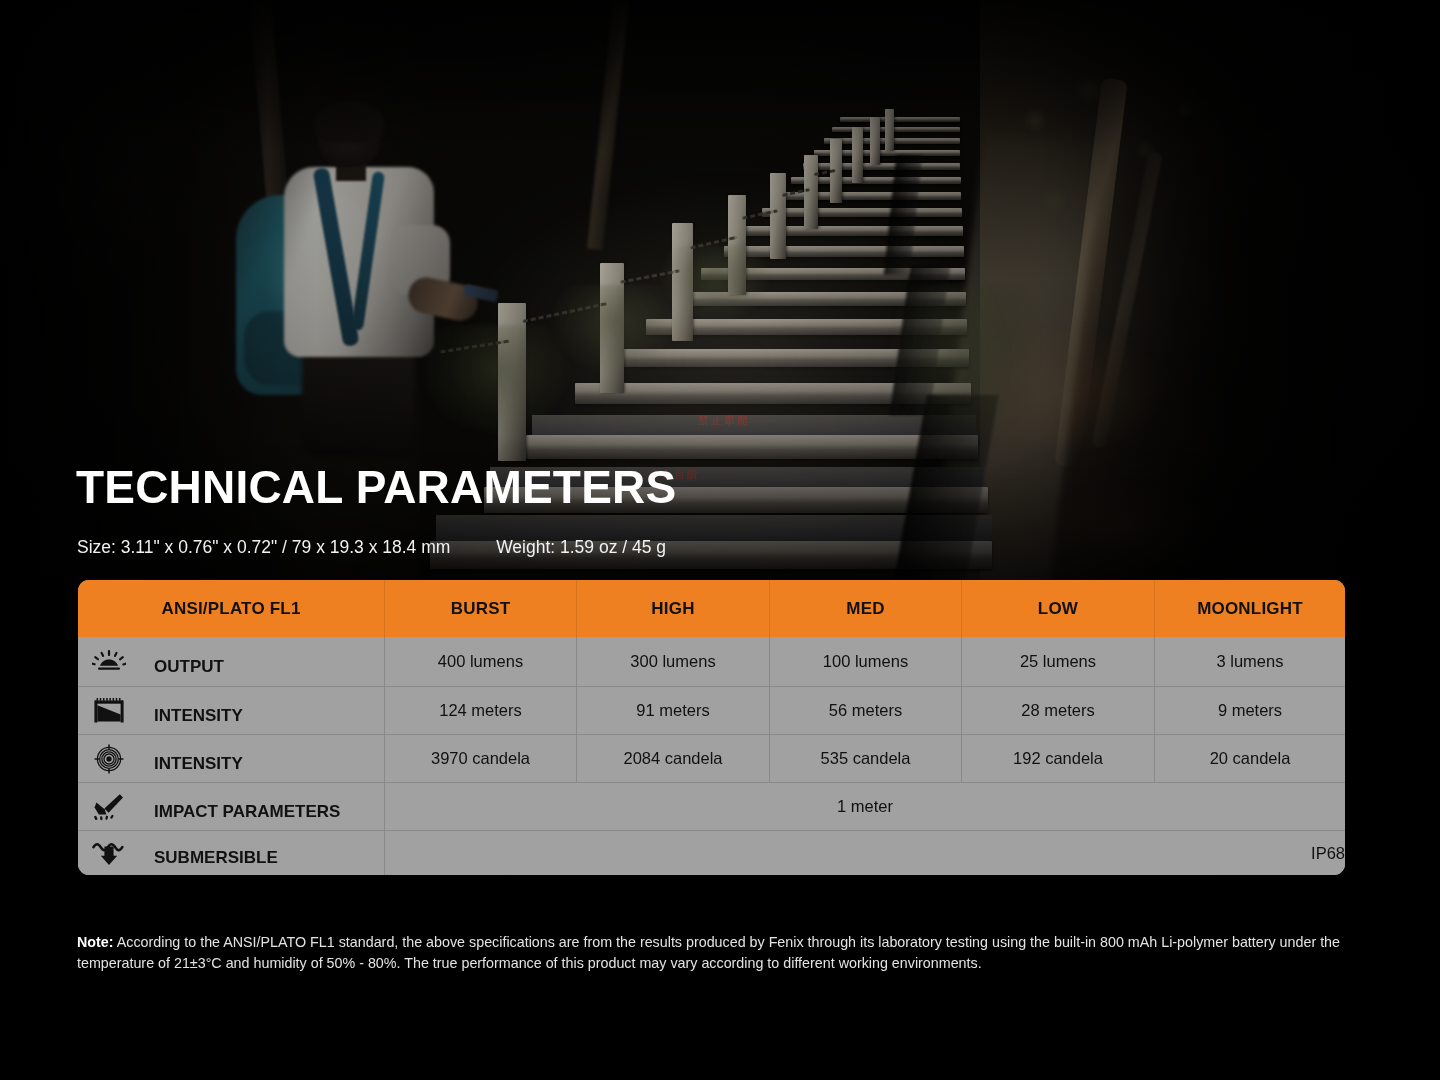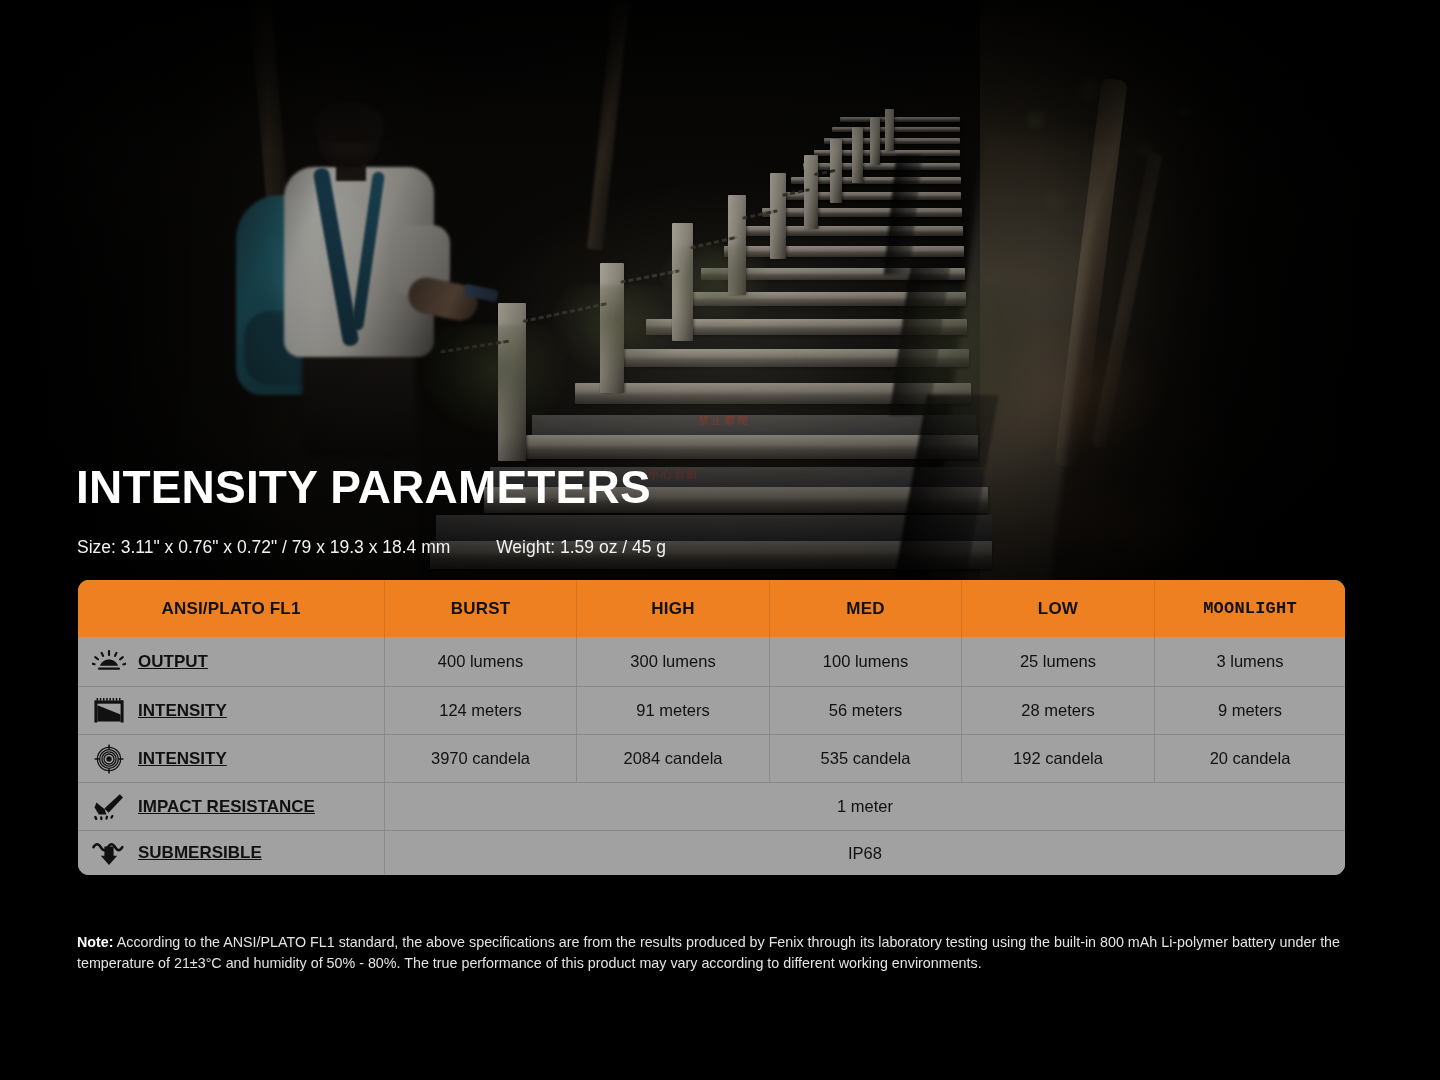--- a/index.html
+++ b/index.html
@@ -297,34 +297,34 @@
 
   .spec-table thead th {
     background: #ef8022;
     height: 57px;
     font-weight: bold;
     font-size: 17px;
     border-right: 1px solid #d9721c;
     border-bottom: none;
     letter-spacing: .2px;
   }
-  .spec-table thead th:last-child { border-right: none; font-family: Liberation Mono, monospace; }
+  .spec-table thead th:last-child { border-right: none; }
 
   .spec-table tbody td { height: 47px; background: #a1a1a1; }
   .spec-table tbody tr:first-child td { height: 49px; }
-  .spec-table tbody tr:last-child td { height: 44px; }
+  .spec-table tbody tr:last-child td { height: 44px; text-align: right; }
 
   .label-cell {
     text-align: left !important;
     padding-left: 12px !important;
     font-weight: bold;
     font-size: 17px;
     white-space: nowrap;
   }
-  .label-inner { display: flex; align-items: center; gap: 10px; text-decoration: underline; }
+  .label-inner { display: flex; align-items: flex-end; gap: 26px; }
   .ico { width: 38px; height: 30px; flex: 0 0 38px; display: flex; align-items: center; justify-content: center; }
   .ico svg { display: block; }
 
   
   .notes {
     position: absolute;
     left: 77px; top: 932px;
     width: 1272px;
     color: #e3e3e3;
     font-size: 14.3px;
@@ -428,21 +428,21 @@
       <div class="hiker-arm"></div>
       <div class="hiker-light"></div>
     </div>
 
     <div class="beam"></div>
     <div class="vignette"></div>
   </div>
 
   <div class="content">
 
-    <div class="title">INTENSITY PARAMETERS</div>
+    <div class="title">TECHNICAL PARAMETERS</div>
 
     <div class="subline">
       <span>Size: 3.11" x 0.76" x 0.72" / 79 x 19.3 x 18.4 mm</span>
       <span class="gap"></span>
       <span>Weight: 1.59 oz / 45 g</span>
     </div>
 
     <table class="spec-table">
       <colgroup>
         <col style="width:307px">
@@ -557,21 +557,21 @@
                   <g fill="#111">
                     <path d="M26.8 1.2 L30 4.6 L15.6 19.8 L11.4 15.6 Z"></path>
                     <path d="M3.4 9.6 L11.6 16.2 L13.4 21.4 L5.8 21.4 L1.6 14.4 Z"></path>
                     <rect x="1.6" y="22.8" width="2.4" height="4.2" rx="1" transform="rotate(-24 2.8 24.9)"></rect>
                     <rect x="7.2" y="23.2" width="2.2" height="4" rx="1" transform="rotate(-6 8.3 25.2)"></rect>
                     <rect x="12.6" y="22.6" width="2.2" height="4.2" rx="1" transform="rotate(14 13.7 24.7)"></rect>
                     <rect x="17.8" y="21.8" width="2.2" height="4" rx="1" transform="rotate(30 18.9 23.8)"></rect>
                   </g>
                 </svg>
               </span>
-              <span>IMPACT RESISTANCE</span>
+              <span>IMPACT PARAMETERS</span>
             </div>
           </td>
           <td colspan="5">1 meter</td>
         </tr>
 
         <tr>
           <td class="label-cell">
             <div class="label-inner">
               <span class="ico">
                 <svg width="34" height="26" viewBox="0 0 34 26">

